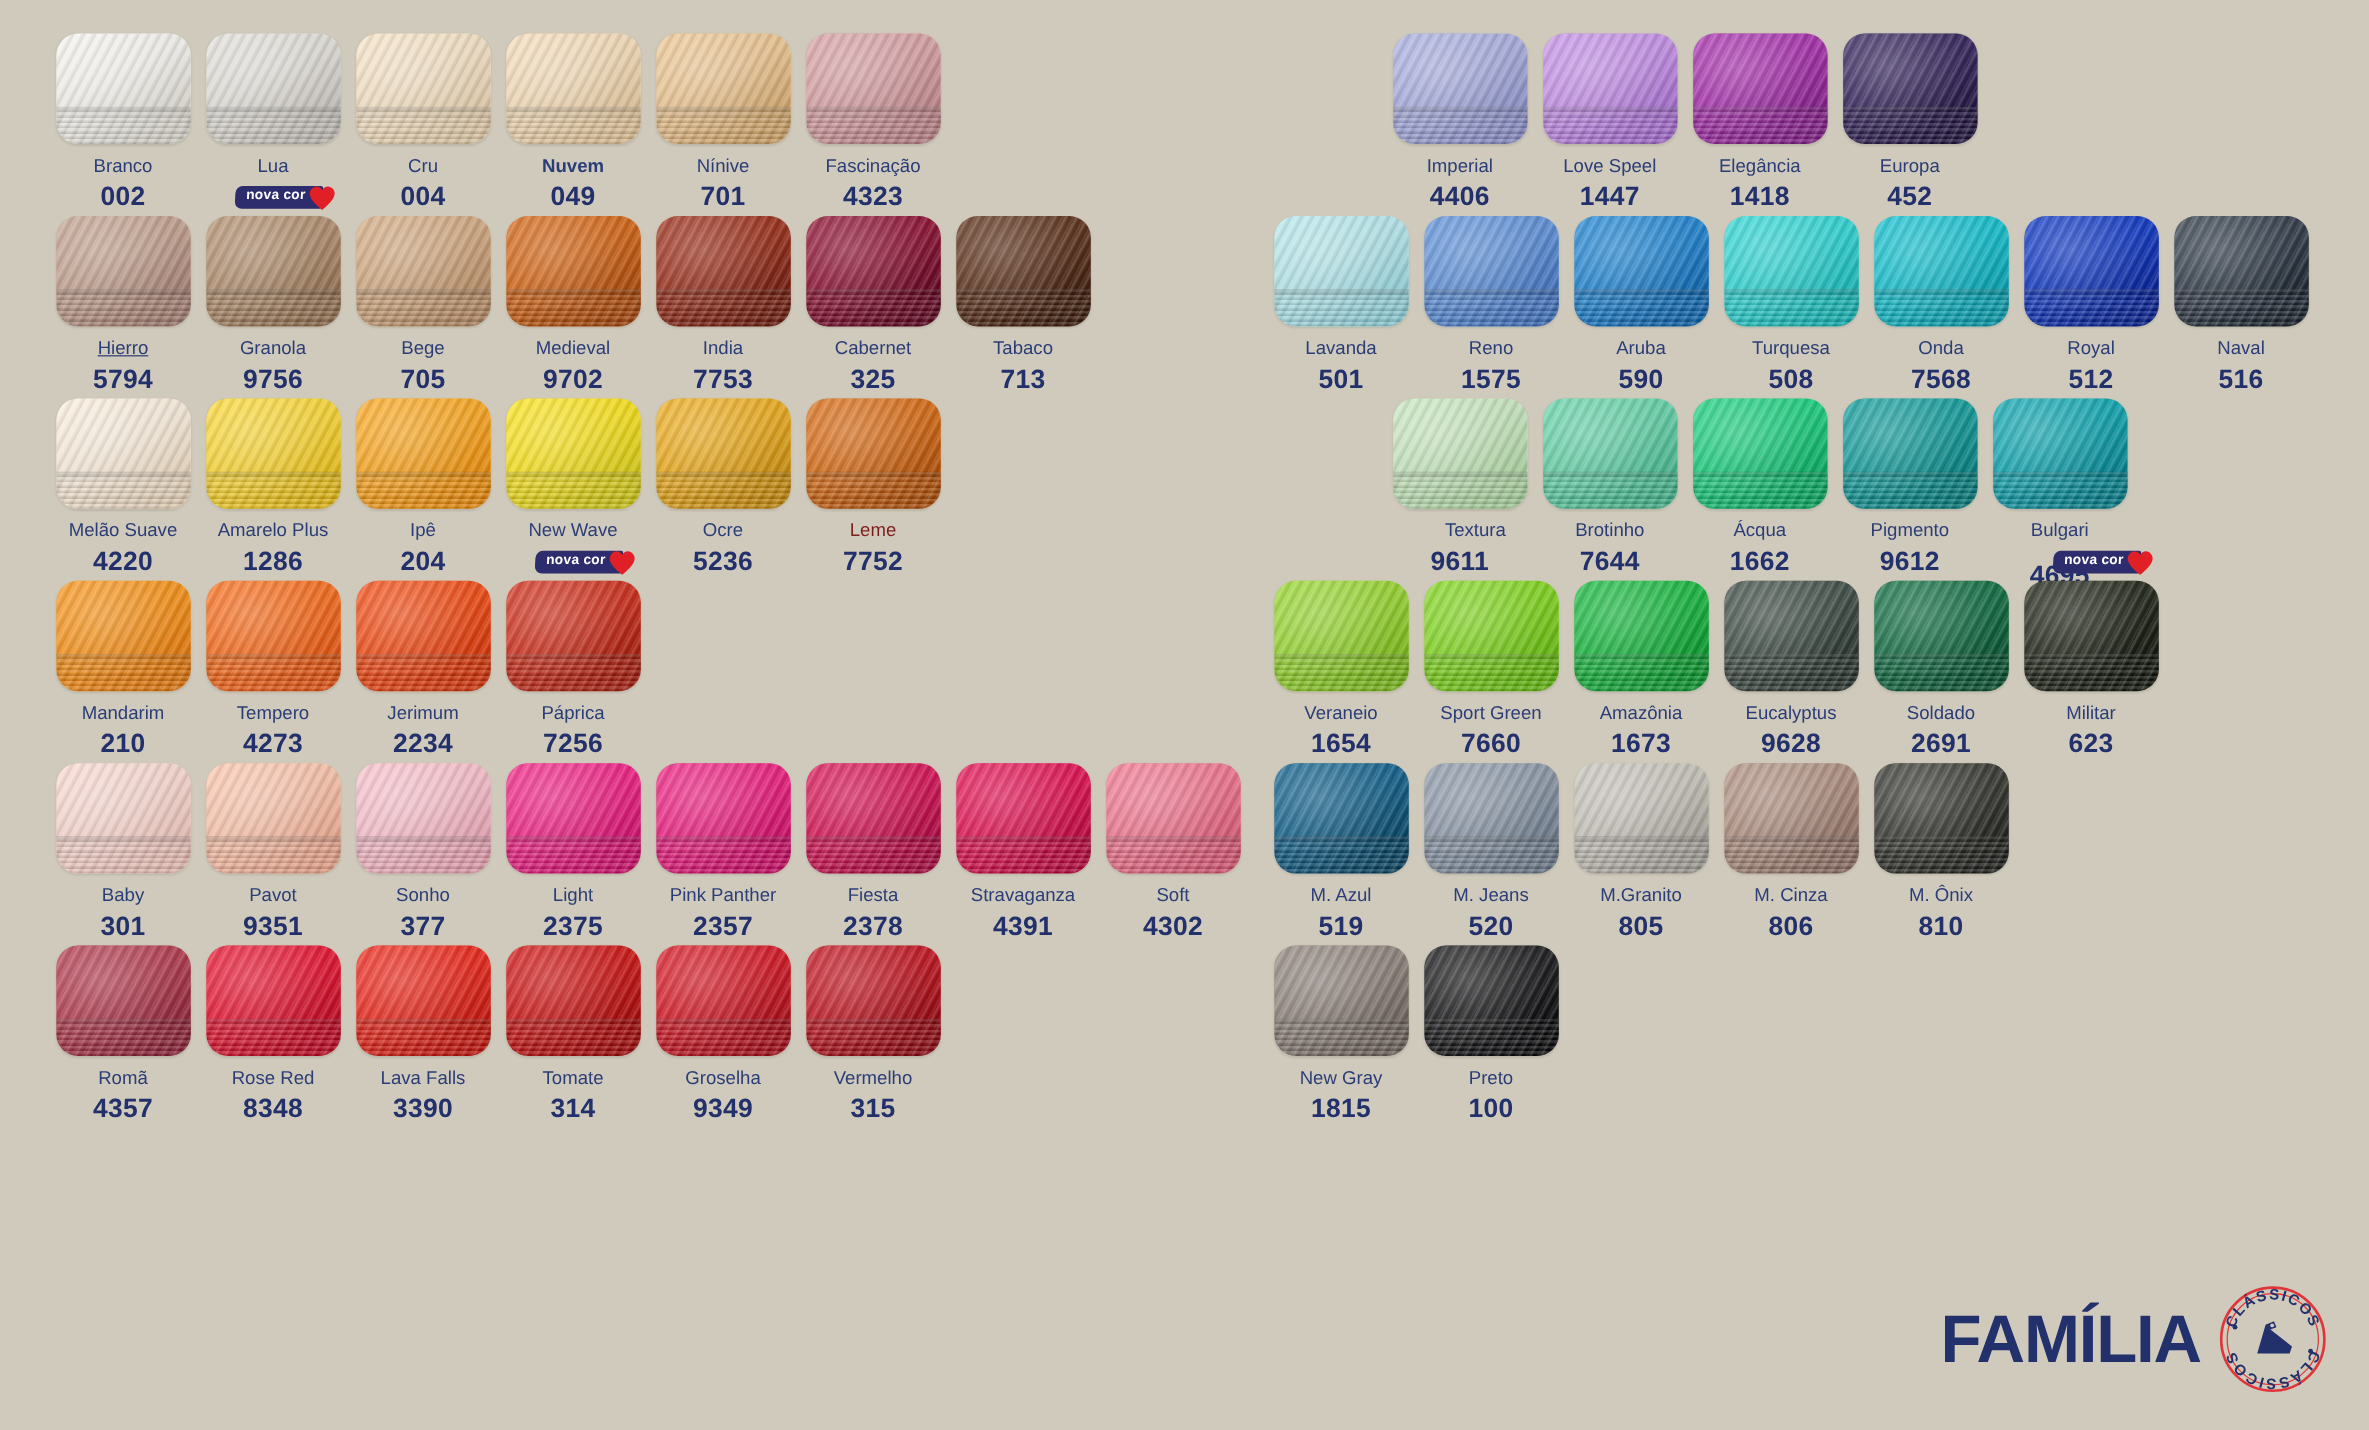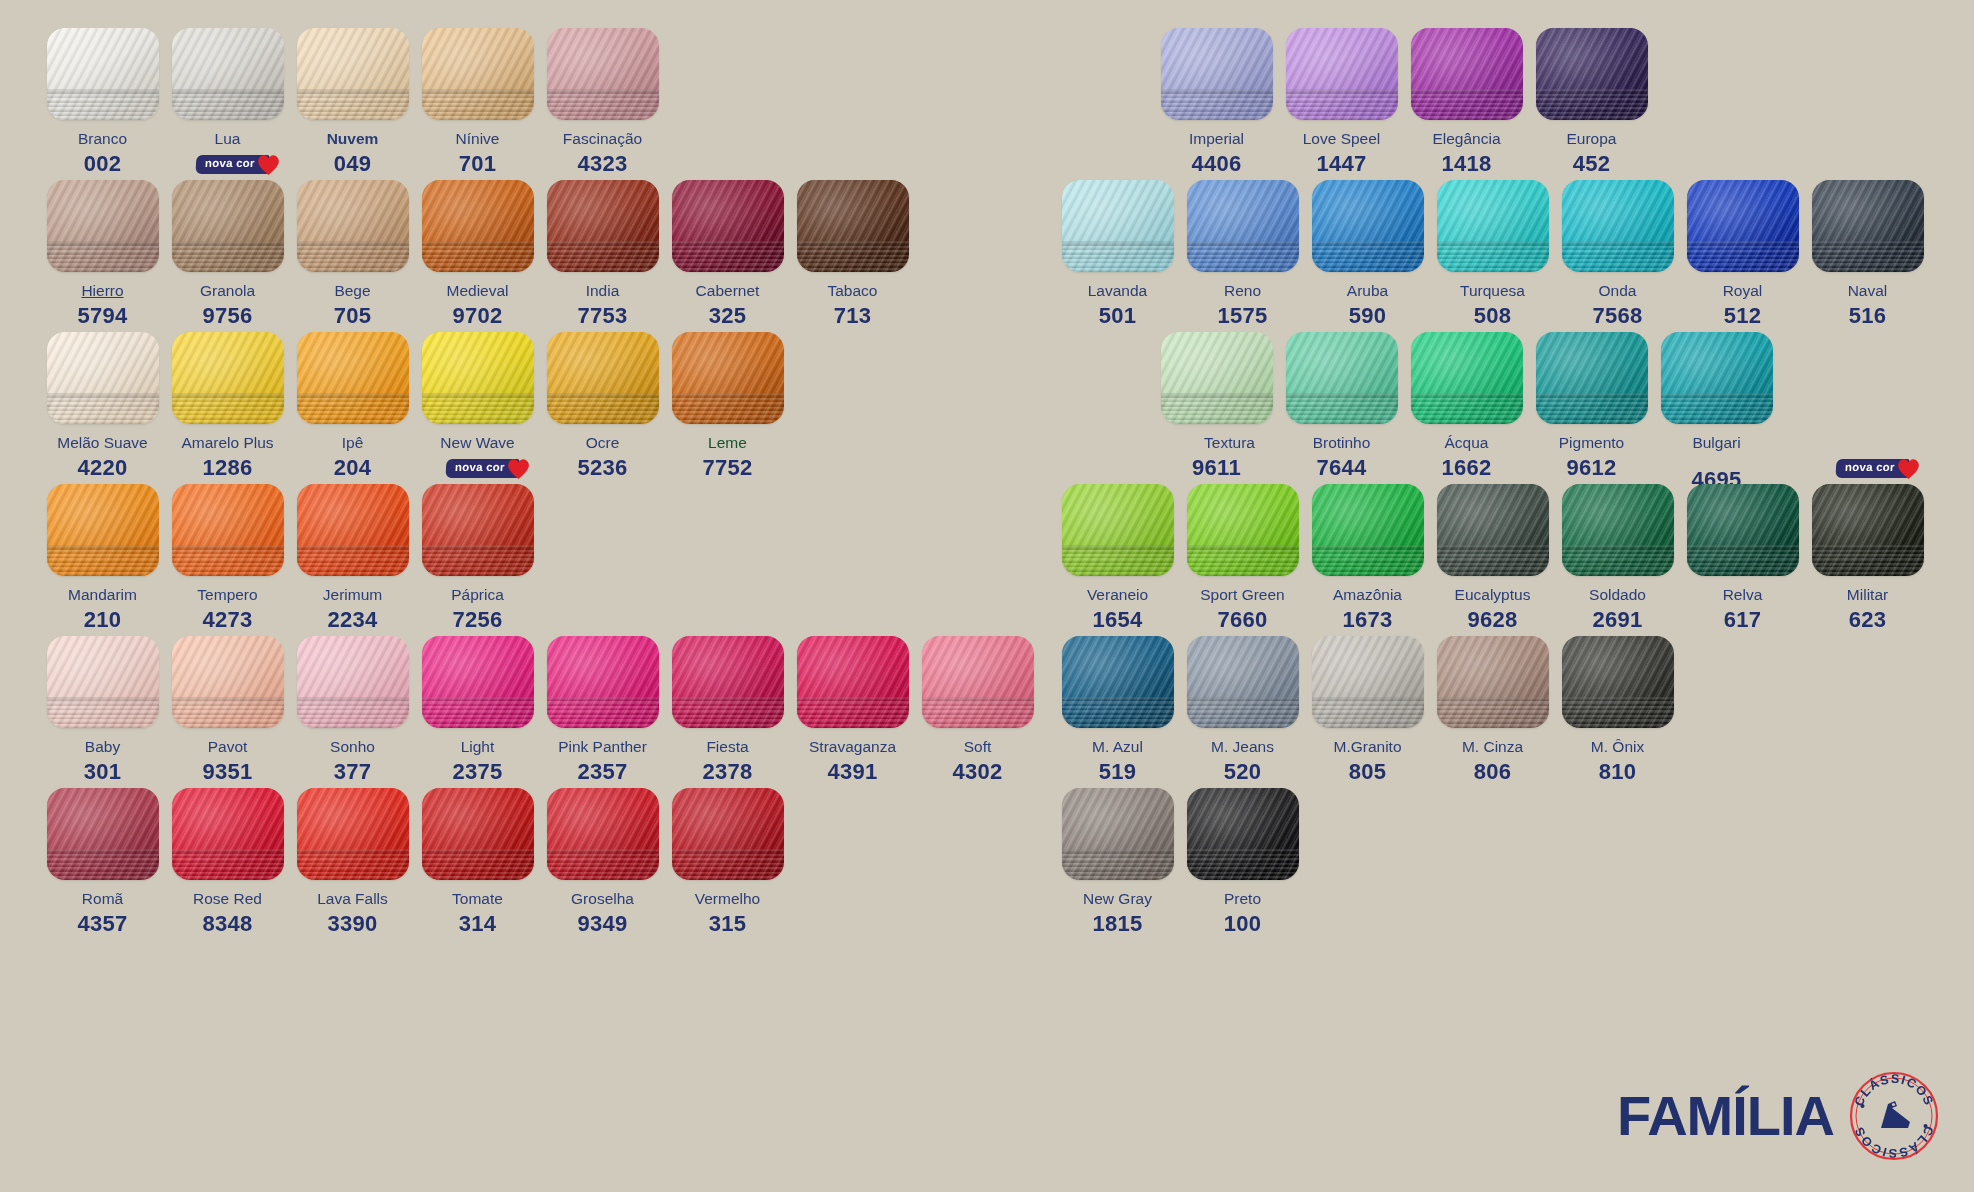--- a/index.html
+++ b/index.html
@@ -152,20 +152,29 @@
           <div class="swatch-wrap">
             <div class="swatch" style="background: linear-gradient(152deg, rgb(227, 224, 218) 0%, rgb(227, 224, 218) 42%, rgb(201, 196, 188) 100%);">
               <div class="sheen"></div>
             </div>
           </div>
           <div class="label" style="color: rgb(43, 61, 119);">Lua</div>
           <div class="code" style="color: rgb(34, 48, 107);">2841</div>
         </div>
         <div class="cell">
           <div class="swatch-wrap">
+            <div class="swatch" style="background: linear-gradient(152deg, rgb(247, 227, 198) 0%, rgb(247, 227, 198) 42%, rgb(238, 213, 174) 100%);">
+              <div class="sheen"></div>
+            </div>
+          </div>
+          <div class="label" style="color: rgb(43, 61, 119);">Cru</div>
+          <div class="code" style="color: rgb(34, 48, 107);">004</div>
+        </div>
+        <div class="cell">
+          <div class="swatch-wrap">
             <div class="swatch" style="background: linear-gradient(152deg, rgb(246, 221, 184) 0%, rgb(246, 221, 184) 42%, rgb(236, 203, 156) 100%);">
               <div class="sheen"></div>
             </div>
           </div>
           <div class="label" style="color: rgb(43, 61, 119); font-weight: bold;">Nuvem</div>
           <div class="code" style="color: rgb(34, 48, 107);">049</div>
         </div>
         <div class="cell">
           <div class="swatch-wrap">
             <div class="swatch" style="background: linear-gradient(152deg, rgb(238, 198, 145) 0%, rgb(238, 198, 145) 42%, rgb(217, 168, 102) 100%);">
@@ -303,21 +312,21 @@
           </div>
           <div class="label" style="color: rgb(43, 61, 119);">Ocre</div>
           <div class="code" style="color: rgb(34, 48, 107);">5236</div>
         </div>
         <div class="cell">
           <div class="swatch-wrap">
             <div class="swatch" style="background: linear-gradient(152deg, rgb(216, 104, 15) 0%, rgb(216, 104, 15) 42%, rgb(178, 79, 8) 100%);">
               <div class="sheen"></div>
             </div>
           </div>
-          <div class="label" style="color: #14532d;">Leme</div>
+          <div class="label" style="color: #7f1d1d;">Leme</div>
           <div class="code" style="color: rgb(34, 48, 107);">7752</div>
         </div>
       </div>
       <div class="row rowpos" style="top: 484px; left: 0px;">
         <div class="cell">
           <div class="swatch-wrap">
             <div class="swatch" style="background: linear-gradient(152deg, rgb(249, 145, 19) 0%, rgb(249, 145, 19) 42%, rgb(239, 122, 10) 100%);">
               <div class="sheen"></div>
             </div>
           </div>
@@ -680,29 +689,20 @@
           <div class="code" style="color: rgb(34, 48, 107);">9628</div>
         </div>
         <div class="cell">
           <div class="swatch-wrap">
             <div class="swatch" style="background: linear-gradient(152deg, rgb(12, 107, 64) 0%, rgb(12, 107, 64) 42%, rgb(6, 80, 47) 100%);">
               <div class="sheen"></div>
             </div>
           </div>
           <div class="label" style="color: rgb(43, 61, 119);">Soldado</div>
           <div class="code" style="color: rgb(34, 48, 107);">2691</div>
-        </div>
-        <div class="cell">
-          <div class="swatch-wrap">
-            <div class="swatch" style="background: linear-gradient(152deg, rgb(5, 83, 58) 0%, rgb(5, 83, 58) 42%, rgb(2, 54, 38) 100%);">
-              <div class="sheen"></div>
-            </div>
-          </div>
-          <div class="label" style="color: rgb(43, 61, 119);">Relva</div>
-          <div class="code" style="color: rgb(34, 48, 107);">617</div>
         </div>
         <div class="cell">
           <div class="swatch-wrap">
             <div class="nova">
               <div class="nova-pill" style="background: rgb(45, 45, 110);">nova cor</div>
               <div class="nova-heart">
                 <svg width="25" height="23" viewBox="0 0 25 23">
                   <path d="M12.5 22 C 2 13.5 0.5 8.5 3.5 4.6 C 6.4 0.9 11 2.2 12.5 5.6 C 14 2.2 18.6 0.9 21.5 4.6 C 24.5 8.5 23 13.5 12.5 22 Z" fill="#e11f26"></path>
                 </svg>
               </div>

